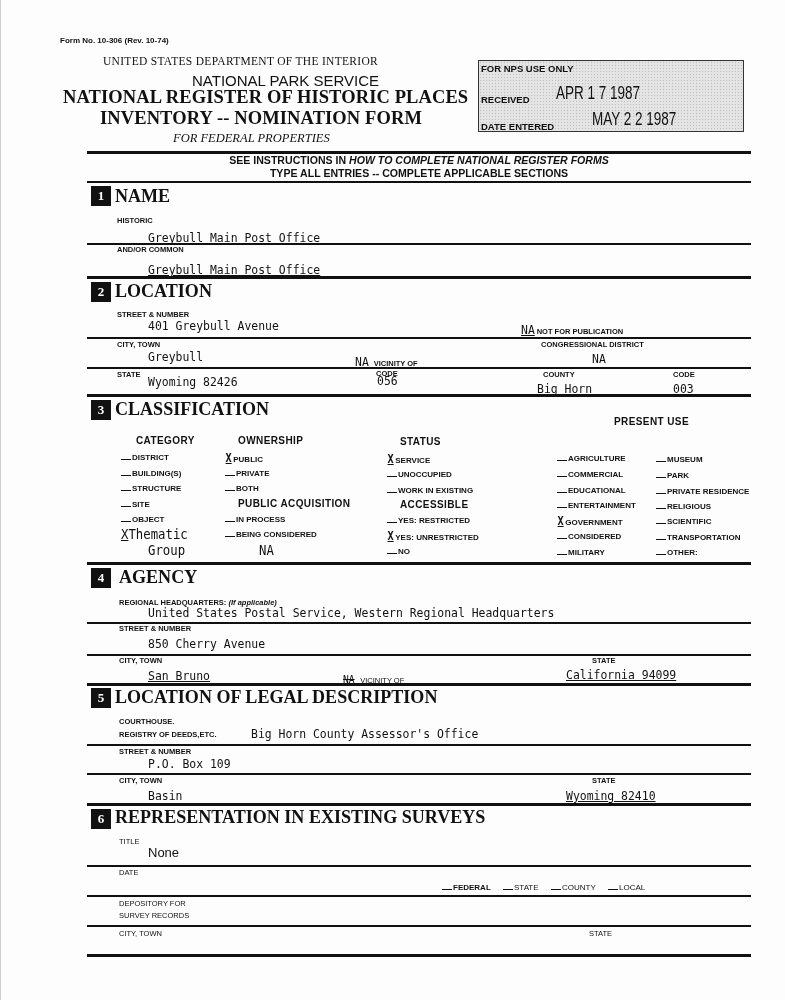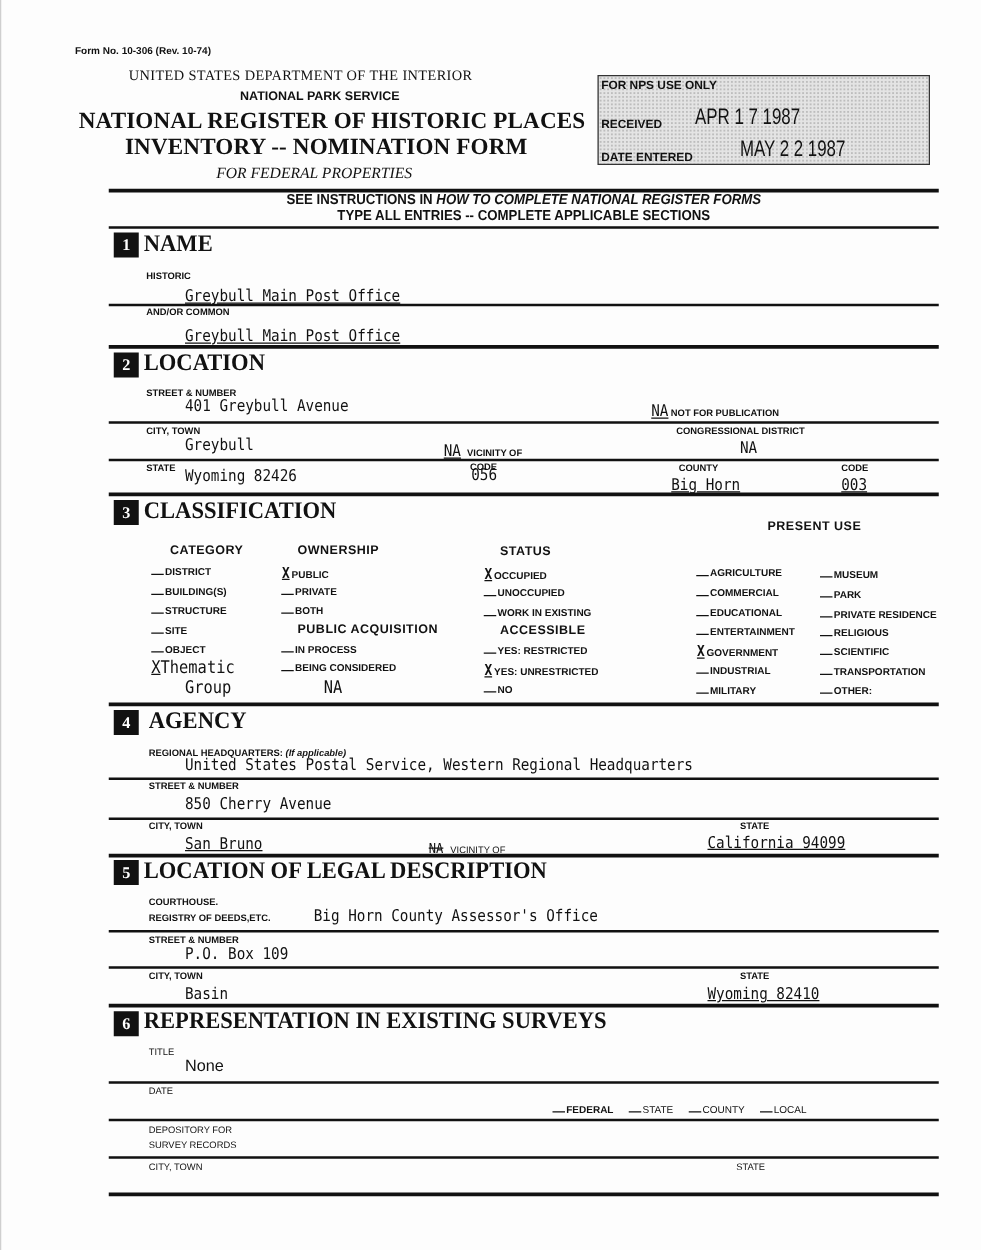--- a/index.html
+++ b/index.html
@@ -4,21 +4,21 @@
   <style>
     html, body { margin: 0; padding: 0; background: #ffffff; }
     body { width: 785px; height: 1000px; position: relative; overflow: hidden; color: #111; }
     .page { position: absolute; left: 0; top: 0; width: 785px; height: 1000px; background: #fdfdfd; border-left: 1px solid #cfcfcf; box-sizing: border-box; }
     .abs { position: absolute; white-space: nowrap; }
     .sans { font-family: "Liberation Sans", "DejaVu Sans", sans-serif; }
     .serif { font-family: "Liberation Serif", "DejaVu Serif", serif; }
 
     .formno { font-size: 8px; font-weight: bold; }
     .dept { font-size: 11.5px; letter-spacing: 0.3px; }
-    .nps { font-size: 10px; font-weight: bold; text-align: right; }
+    .nps { font-size: 15px; font-weight: normal; text-align: right; }
     .bigtitle { font-size: 18.5px; font-weight: bold; letter-spacing: 0.1px; }
     .fedprop { font-size: 12.5px; }
 
     .stamp { left: 477px; top: 60px; width: 266px; height: 72px; border: 1.5px solid #333; background: #e4e4e4;
       background-image: radial-gradient(#bdbdbd 0.6px, transparent 0.8px); background-size: 3px 3px; box-sizing: border-box; }
     .stamp-label { font-size: 9.5px; font-weight: bold; }
     .stamp-date { font-family: "Liberation Sans", sans-serif; font-size: 18px; transform: scaleX(0.75); transform-origin: left center; }
 
     .rule { position: absolute; left: 86px; width: 664px; background: #111; }
     .rule.thick { height: 2.5px; }
@@ -114,35 +114,35 @@
   <div class="abs colhead" style="left:237px;top:435px;">OWNERSHIP</div>
   <div class="abs opt" style="left:224px;top:451px;"><span class="xmark">X</span><span>PUBLIC</span></div>
   <div class="abs opt" style="left:224px;top:469px;"><span class="blank"></span><span>PRIVATE</span></div>
   <div class="abs opt" style="left:224px;top:484px;"><span class="blank"></span><span>BOTH</span></div>
   <div class="abs colhead" style="left:237px;top:498px;">PUBLIC ACQUISITION</div>
   <div class="abs opt" style="left:224px;top:515px;"><span class="blank"></span><span>IN PROCESS</span></div>
   <div class="abs opt" style="left:224px;top:530px;"><span class="blank"></span><span>BEING CONSIDERED</span></div>
   <div class="abs val" style="left:258px;top:542px;font-size:14px;">NA</div>
 
   <div class="abs colhead" style="left:399px;top:436px;">STATUS</div>
-  <div class="abs opt" style="left:386px;top:452px;"><span class="xmark">X</span><span>OCCUPIED</span></div>
+  <div class="abs opt" style="left:386px;top:452px;"><span class="xmark">X</span><span>SERVICE</span></div>
   <div class="abs opt" style="left:386px;top:470px;"><span class="blank"></span><span>UNOCCUPIED</span></div>
   <div class="abs opt" style="left:386px;top:486px;"><span class="blank"></span><span>WORK IN EXISTING</span></div>
   <div class="abs colhead" style="left:399px;top:499px;">ACCESSIBLE</div>
   <div class="abs opt" style="left:386px;top:516px;"><span class="blank"></span><span>YES: RESTRICTED</span></div>
   <div class="abs opt" style="left:386px;top:529px;"><span class="xmark">X</span><span>YES: UNRESTRICTED</span></div>
   <div class="abs opt" style="left:386px;top:547px;"><span class="blank"></span><span>NO</span></div>
 
   <div class="abs colhead" style="left:613px;top:416px;">PRESENT USE</div>
   <div class="abs opt" style="left:556px;top:454px;"><span class="blank"></span><span>AGRICULTURE</span></div>
   <div class="abs opt" style="left:556px;top:470px;"><span class="blank"></span><span>COMMERCIAL</span></div>
   <div class="abs opt" style="left:556px;top:486px;"><span class="blank"></span><span>EDUCATIONAL</span></div>
   <div class="abs opt" style="left:556px;top:501px;"><span class="blank"></span><span>ENTERTAINMENT</span></div>
   <div class="abs opt" style="left:556px;top:514px;"><span class="xmark">X</span><span>GOVERNMENT</span></div>
-  <div class="abs opt" style="left:556px;top:532px;"><span class="blank"></span><span>INDUSTRIAL</span></div>
+  <div class="abs opt" style="left:556px;top:532px;"><span class="blank"></span><span>CONSIDERED</span></div>
   <div class="abs opt" style="left:556px;top:548px;"><span class="blank"></span><span>MILITARY</span></div>
 
   <div class="abs opt" style="left:655px;top:455px;"><span class="blank"></span><span>MUSEUM</span></div>
   <div class="abs opt" style="left:655px;top:471px;"><span class="blank"></span><span>PARK</span></div>
   <div class="abs opt" style="left:655px;top:487px;"><span class="blank"></span><span>PRIVATE RESIDENCE</span></div>
   <div class="abs opt" style="left:655px;top:502px;"><span class="blank"></span><span>RELIGIOUS</span></div>
   <div class="abs opt" style="left:655px;top:517px;"><span class="blank"></span><span>SCIENTIFIC</span></div>
   <div class="abs opt" style="left:655px;top:533px;"><span class="blank"></span><span>TRANSPORTATION</span></div>
   <div class="abs opt" style="left:655px;top:548px;"><span class="blank"></span><span>OTHER:</span></div>
 

